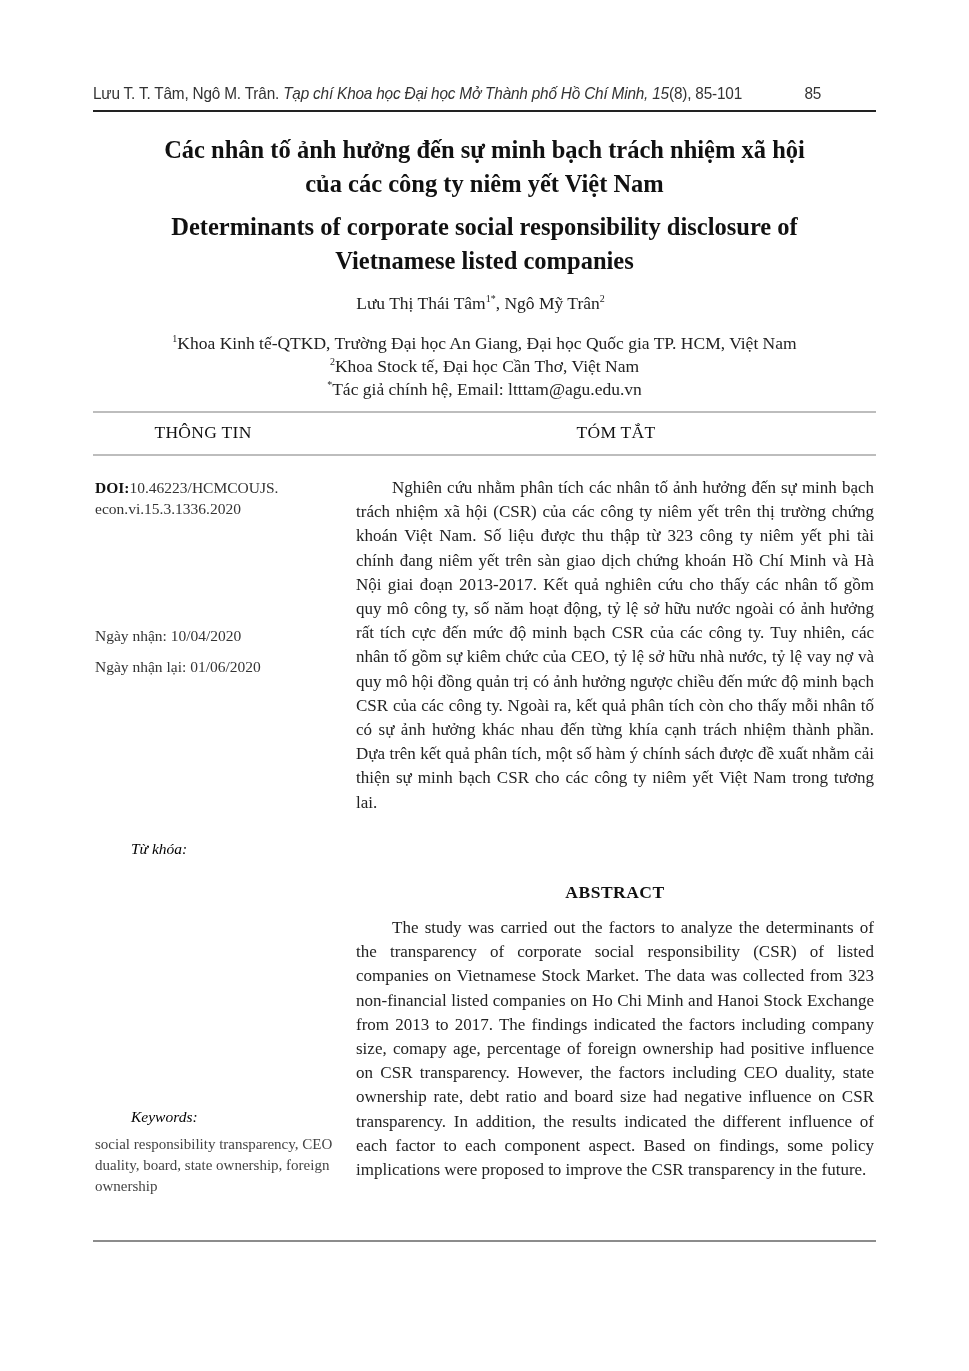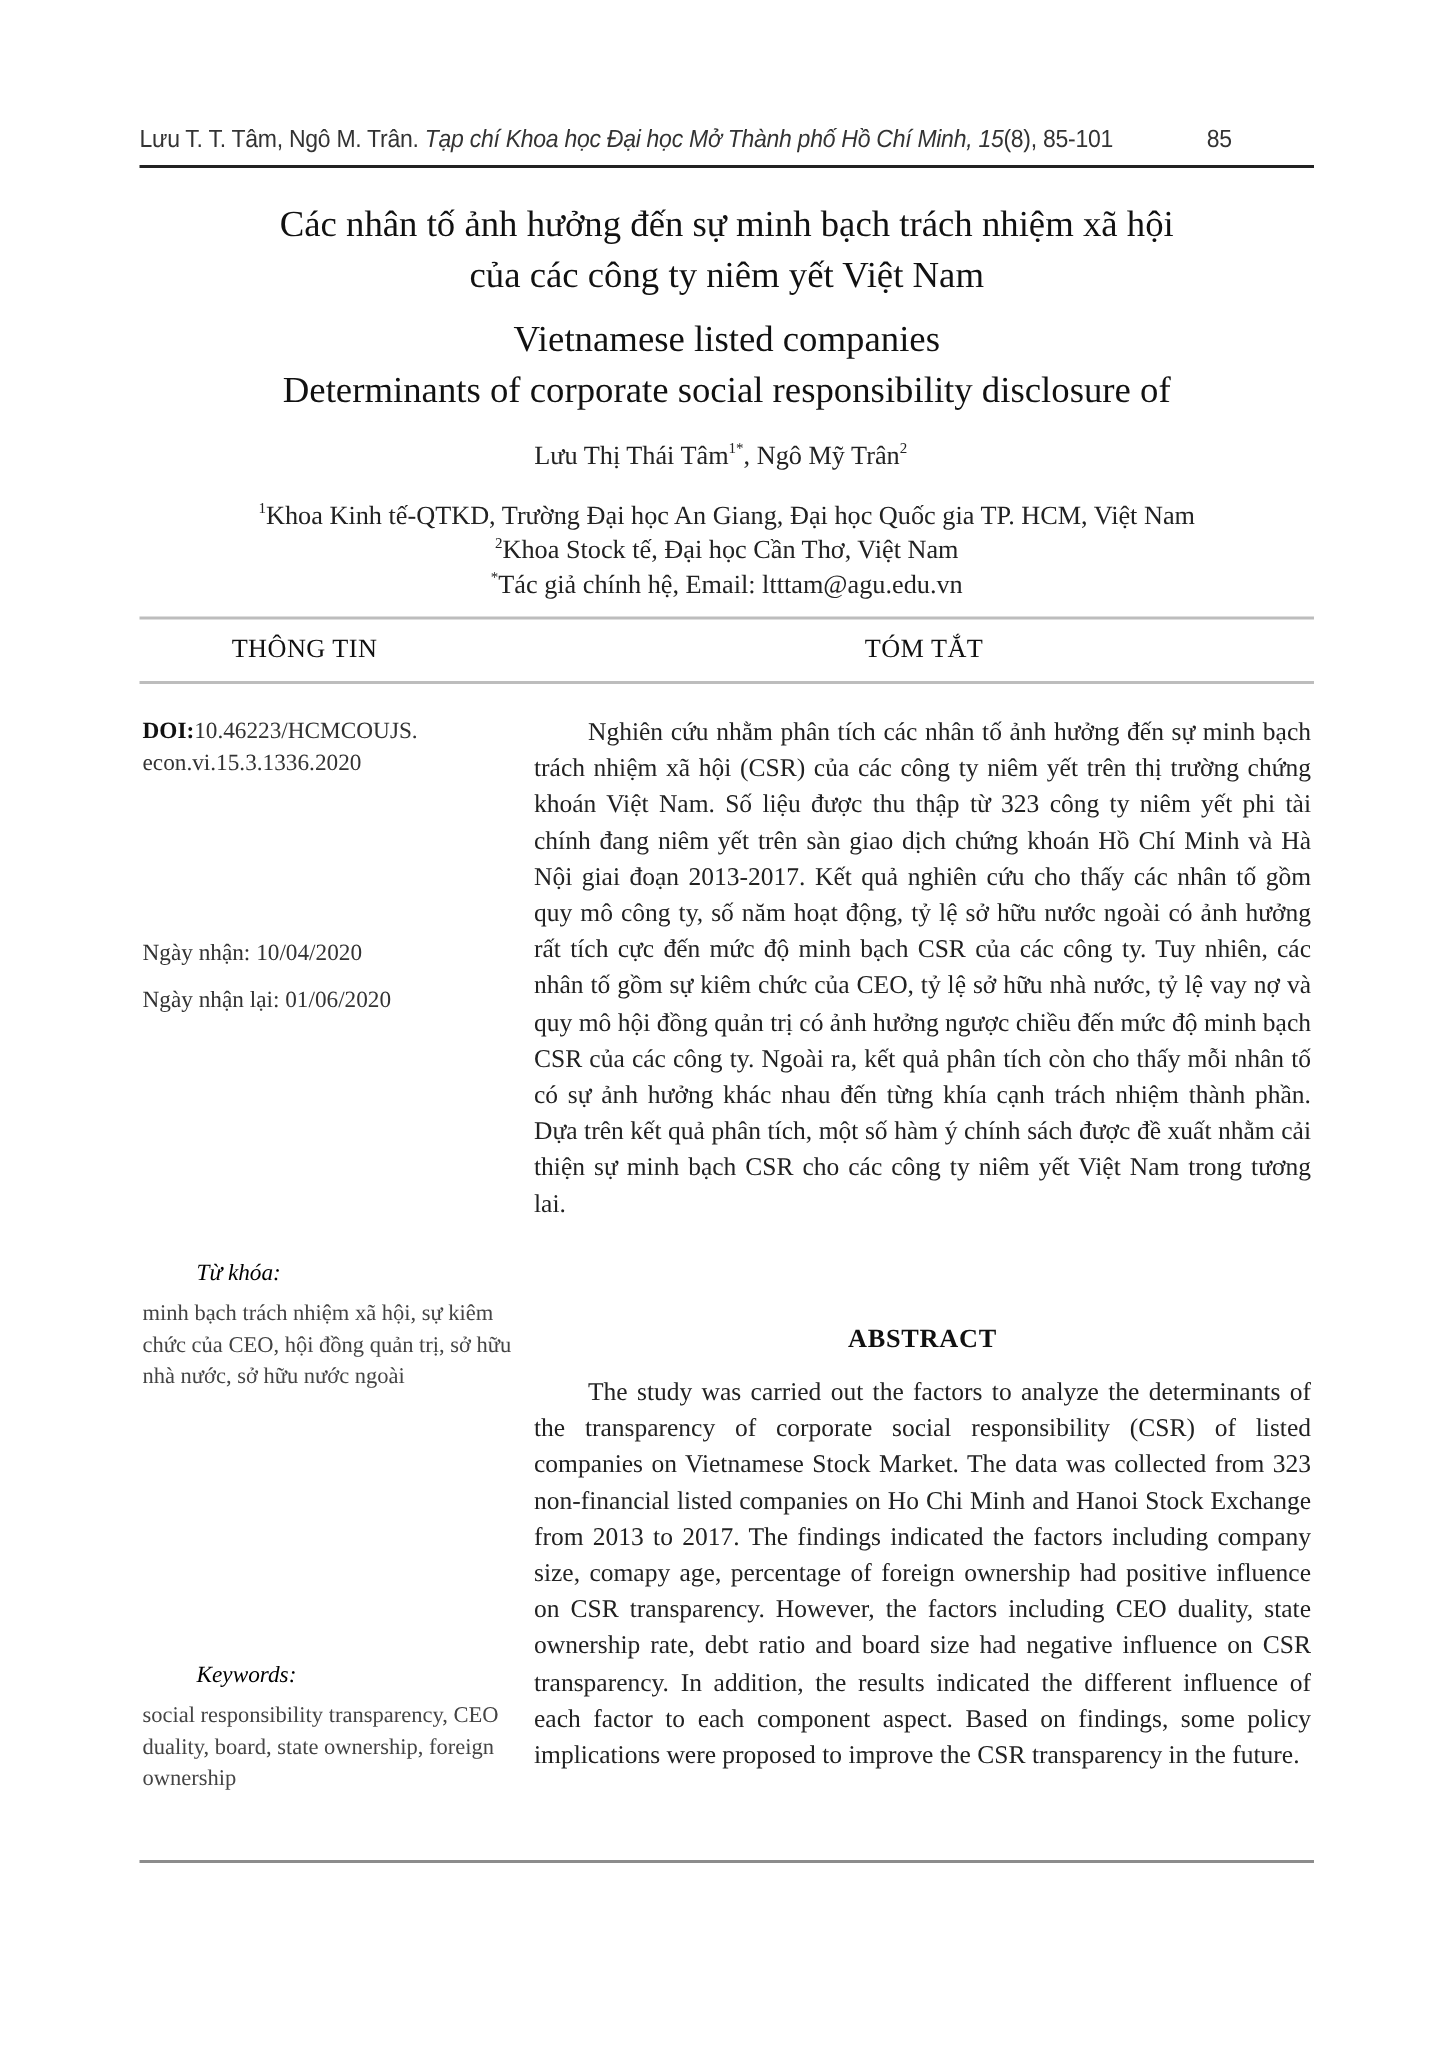--- a/index.html
+++ b/index.html
@@ -9,21 +9,21 @@
       position: absolute; left: 93px; top: 84px; width: 783px;
       font-family: "Liberation Sans", "DejaVu Sans", sans-serif;
       font-size: 16.5px; color: #333; letter-spacing: -0.2px;
       display: flex; justify-content: space-between; align-items: baseline;
       transform: scaleX(0.93); transform-origin: left;
     }
     .running-header .left { white-space: nowrap; }
     .running-header .page-num { margin-left: 18px; }
     .header-rule { position: absolute; left: 93px; top: 110px; width: 783px; height: 2px; background: #222; }
 
-    .title-block { position: absolute; left: 93px; width: 783px; text-align: center; font-family: "Liberation Serif", serif; font-weight: normal; color: #111; }
+    .title-block { position: absolute; left: 93px; width: 783px; text-align: center; font-family: "Liberation Serif", serif; font-weight: bold; color: #111; }
     .title-vi { top: 133px; font-size: 24.5px; line-height: 34px; }
     .title-en { top: 210px; font-size: 24.5px; line-height: 34px; }
 
     .authors { position: absolute; left: 89px; top: 293px; width: 783px; text-align: center; font-family: "Liberation Serif", serif; font-size: 17.5px; color: #222; }
     .affil { position: absolute; left: 93px; width: 783px; text-align: center; font-family: Liberation Serif, serif; font-size: 17.5px; color: #222; line-height: 23px; }
     .affil-1 { top: 332px; }
     .affil-2 { top: 355px; }
     .affil-3 { top: 378px; }
     sup { font-size: 10px; vertical-align: super; line-height: 0; }
 
@@ -58,22 +58,22 @@
   <span class="left"><span>Lưu T. T. Tâm, Ngô M. Trân.</span> <i>Tạp chí Khoa học Đại học Mở Thành phố Hồ Chí Minh, 15</i><span>(8), 85-101</span></span>
   <span class="page-num">85</span>
 </div>
 <div class="header-rule"></div>
 
 <div class="title-block title-vi">
   <div>Các nhân tố ảnh hưởng đến sự minh bạch trách nhiệm xã hội</div>
   <div>của các công ty niêm yết Việt Nam</div>
 </div>
 <div class="title-block title-en">
+  <div>Determinants of corporate social responsibility disclosure of</div>
   <div>Vietnamese listed companies</div>
-  <div>Determinants of corporate social responsibility disclosure of</div>
 </div>
 
 <div class="authors">
   <span>Lưu Thị Thái Tâm</span><sup>1*</sup><span>, </span><span>Ngô Mỹ Trân</span><sup>2</sup>
 </div>
 
 <div class="affil affil-1"><sup>1</sup><span>Khoa Kinh tế-QTKD, Trường Đại học An Giang, Đại học Quốc gia TP. HCM, Việt Nam</span></div>
 <div class="affil affil-2"><sup>2</sup><span>Khoa Stock tế, Đại học Cần Thơ, Việt Nam</span></div>
 <div class="affil affil-3"><sup>*</sup><span>Tác giả chính hệ, Email: ltttam@agu.edu.vn</span></div>
 
@@ -87,21 +87,20 @@
   <span>econ.vi.15.3.1336.2020</span>
 </div>
 
 <div class="info dates">
   <div>Ngày nhận: 10/04/2020</div>
   <div>Ngày nhận lại: 01/06/2020</div>
 </div>
 
 <div class="info kw-vi">
   <div class="kw-label">Từ khóa:</div>
-  <div class="kw-text">minh bạch trách nhiệm xã hội, sự kiêm chức của CEO, hội đồng quản trị, sở hữu nhà nước, sở hữu nước ngoài</div>
 </div>
 
 <div class="info kw-en">
   <div class="kw-label">Keywords:</div>
   <div class="kw-text">social responsibility transparency, CEO duality, board, state ownership, foreign ownership</div>
 </div>
 
 <div class="abstract abstract-vi">
   <p>Nghiên cứu nhằm phân tích các nhân tố ảnh hưởng đến sự minh bạch trách nhiệm xã hội (CSR) của các công ty niêm yết trên thị trường chứng khoán Việt Nam. Số liệu được thu thập từ 323 công ty niêm yết phi tài chính đang niêm yết trên sàn giao dịch chứng khoán Hồ Chí Minh và Hà Nội giai đoạn 2013-2017. Kết quả nghiên cứu cho thấy các nhân tố gồm quy mô công ty, số năm hoạt động, tỷ lệ sở hữu nước ngoài có ảnh hưởng rất tích cực đến mức độ minh bạch CSR của các công ty. Tuy nhiên, các nhân tố gồm sự kiêm chức của CEO, tỷ lệ sở hữu nhà nước, tỷ lệ vay nợ và quy mô hội đồng quản trị có ảnh hưởng ngược chiều đến mức độ minh bạch CSR của các công ty. Ngoài ra, kết quả phân tích còn cho thấy mỗi nhân tố có sự ảnh hưởng khác nhau đến từng khía cạnh trách nhiệm thành phần. Dựa trên kết quả phân tích, một số hàm ý chính sách được đề xuất nhằm cải thiện sự minh bạch CSR cho các công ty niêm yết Việt Nam trong tương lai.</p>
 </div>

